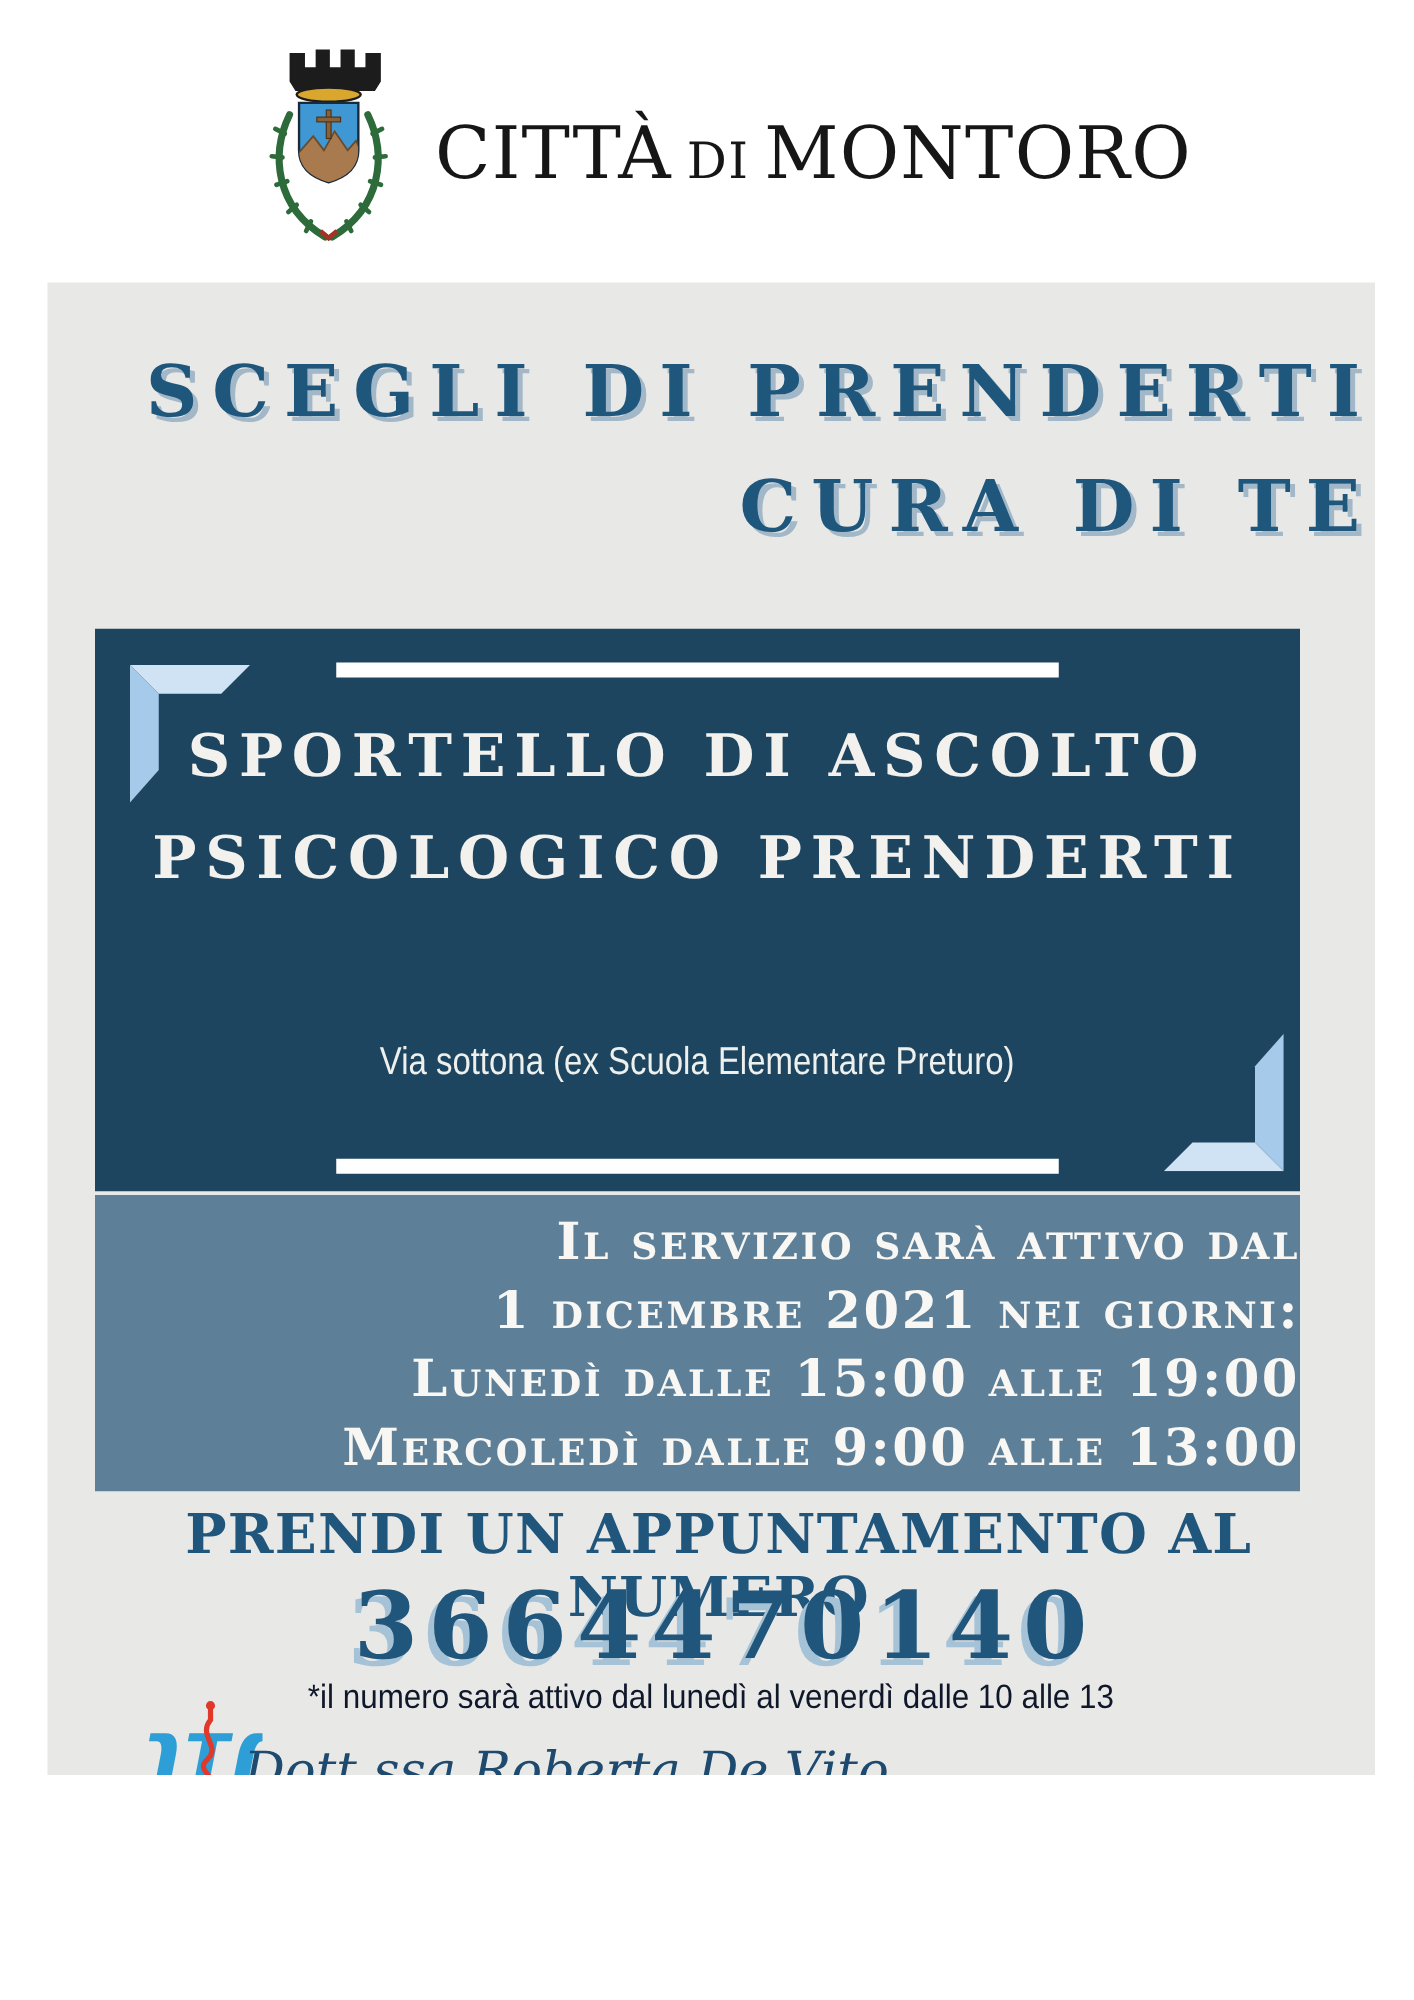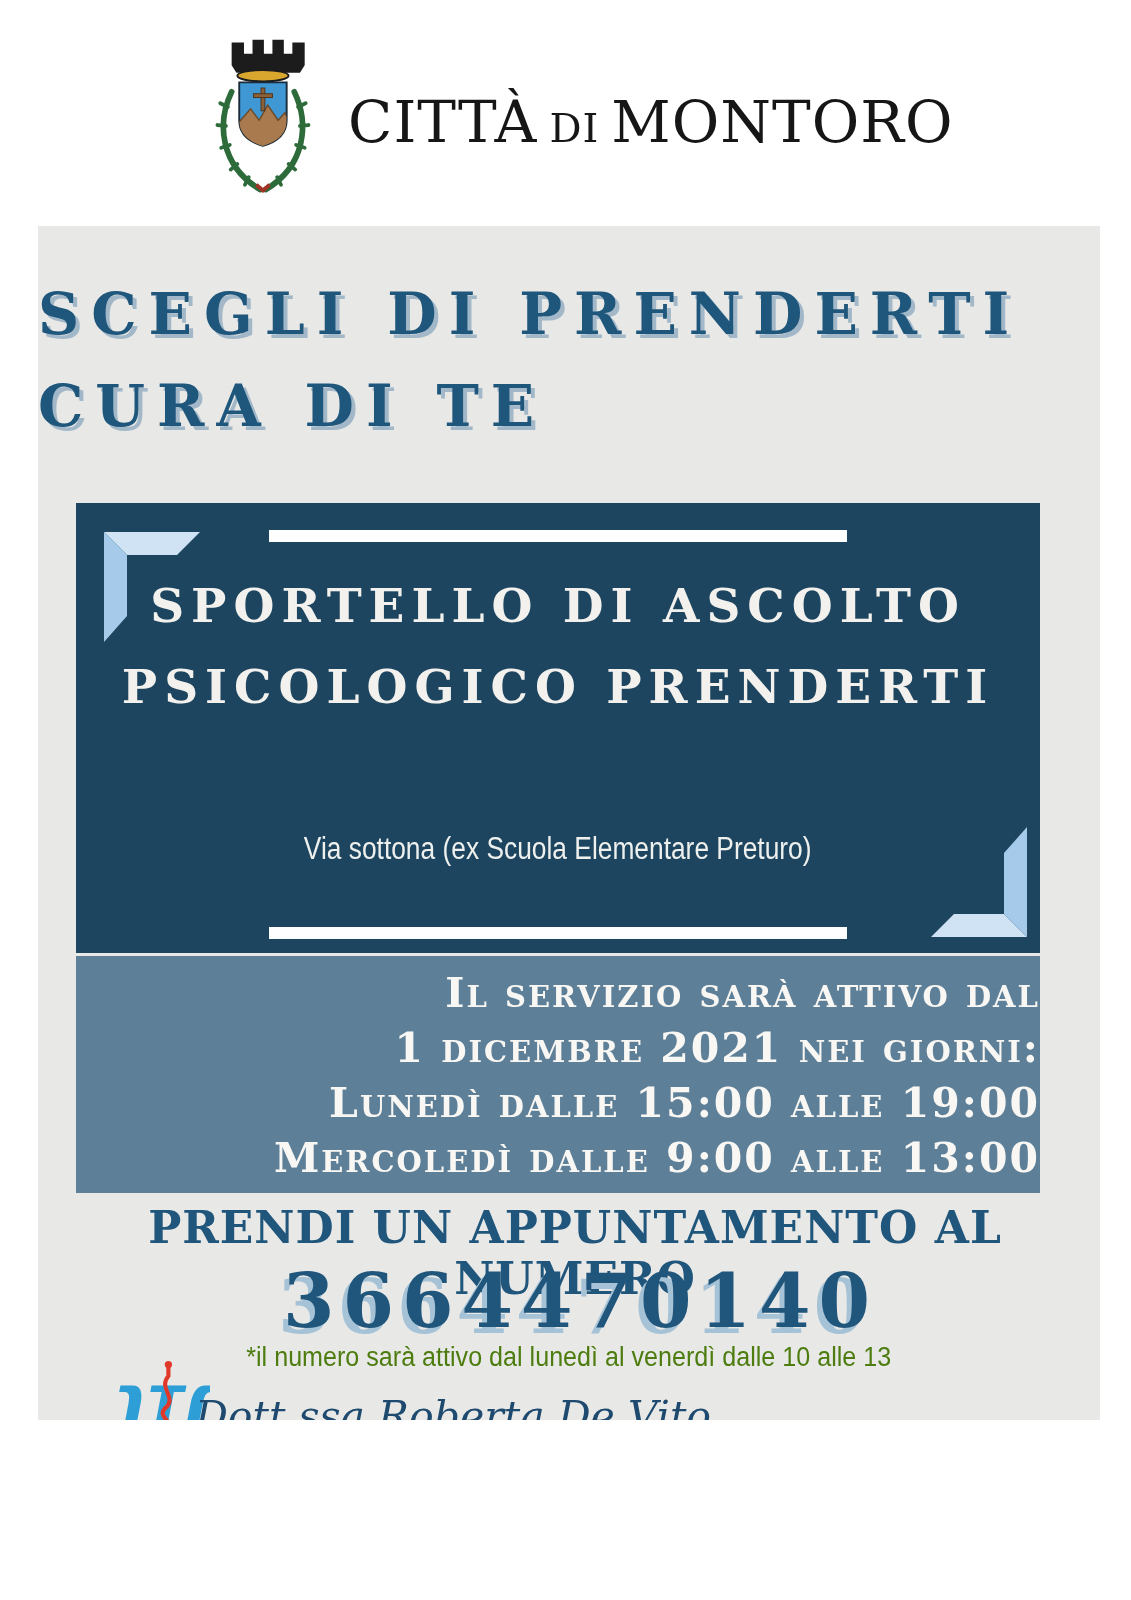--- a/index.html
+++ b/index.html
@@ -11,21 +11,21 @@
   .crest{position:absolute;left:203px;top:33px;width:118px;height:166px;}
   .city-title{
     position:absolute;left:348px;top:88px;white-space:nowrap;
     font-family:"DejaVu Serif",serif;color:#161616;font-size:58px;letter-spacing:1px;
   }
   .city-title .di{font-size:40px;margin:0 12px;}
   
   .panel{position:absolute;left:38px;top:226px;width:1062px;height:1351px;background:#e8e8e6;}
   .slab{font-family:"DejaVu Serif",serif;font-weight:bold;}
   .main-title{
-    position:absolute;left:0;right:0;top:42px;text-align:left;
+    position:absolute;left:0;right:0;top:42px;text-align:right;
     font-size:57px;letter-spacing:12px;line-height:92px;color:#1f567c;
     font-weight:bold;text-shadow:4px 4px 0 #a2b8c8;
   }
   
   .service-box{position:absolute;left:38px;top:277px;width:964px;height:450px;background:#1d455f;}
   .bar{position:absolute;left:193px;width:578px;height:12px;background:#ffffff;}
   .bar-top{top:27px;}
   .bar-bottom{bottom:14px;}
   .bracket{position:absolute;width:96px;height:116px;}
   .bracket-tl{left:28px;top:29px;}
@@ -55,21 +55,21 @@
     font-size:44px;letter-spacing:1px;color:#20567c;font-weight:bold;
   }
   .phone-number{
     position:absolute;left:0;right:0;top:1032px;text-align:center;
     font-size:74px;letter-spacing:8px;color:#20567c;font-weight:bold;
     text-shadow:-5px 6px 0 #a5c2d6;
     padding-left:23px;
   }
   .phone-note{
     position:absolute;left:0;right:0;top:1116px;text-align:center;
-    font-family:"Liberation Sans",sans-serif;font-size:27px;color:#4d7c0f;
+    font-family:"Liberation Sans",sans-serif;font-size:27px;color:#0f172a;
   }
   
   .psi-logo{position:absolute;left:68px;top:1124px;width:104px;height:158px;}
   .signature{
     position:absolute;white-space:nowrap;color:#1d4a6e;
     font-family:"DejaVu Serif",serif;font-style:italic;font-size:41px;
   }
   .sig-1{left:157px;top:1166px;}
   .sig-2{left:337px;top:1254px;}
   .enso-logo{position:absolute;left:888px;top:1206px;width:150px;height:140px;}

